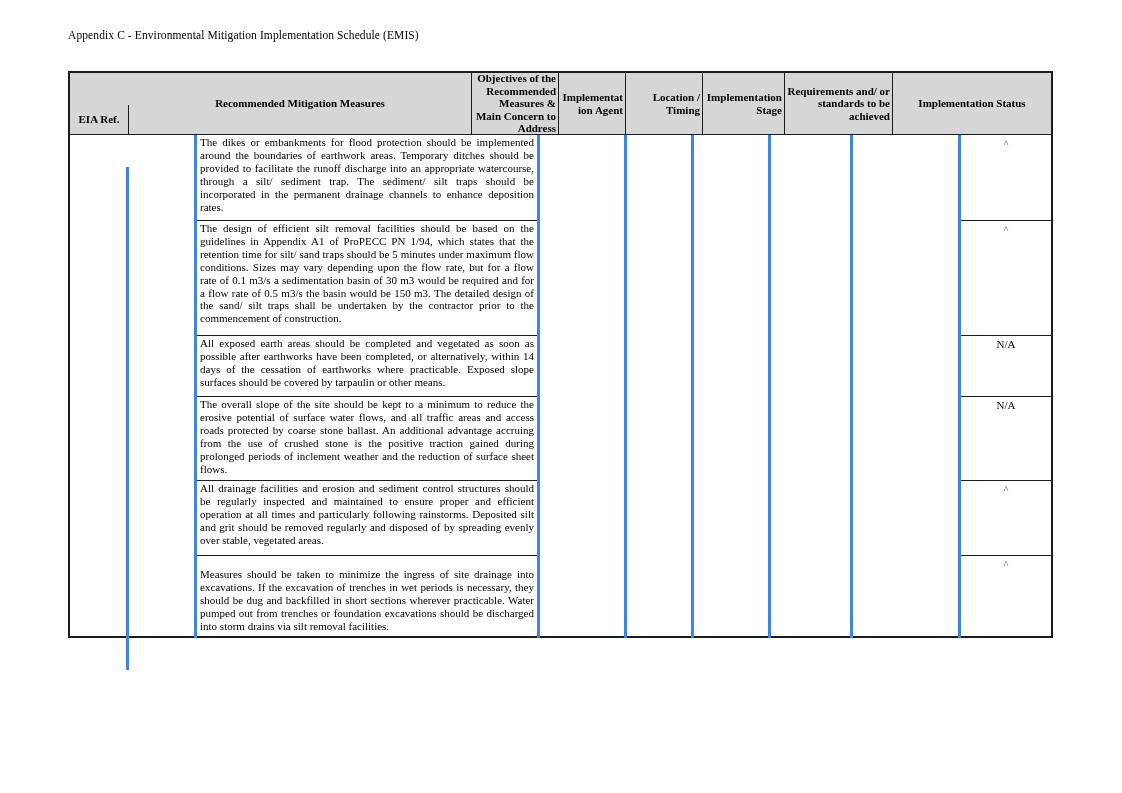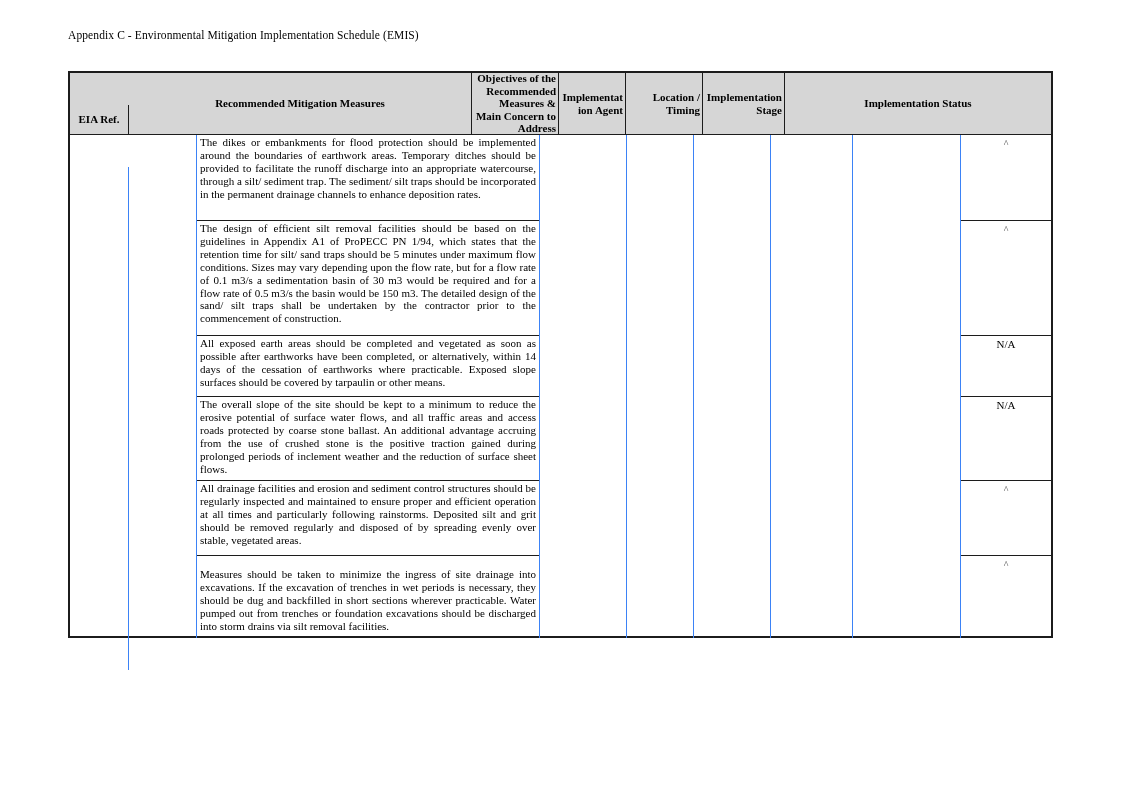--- a/index.html
+++ b/index.html
@@ -64,21 +64,21 @@
   .w7 { width: 82px; }
   .w8 { width: 108px; }
   .w9 { width: 94px; flex: 1; }
 
   
   .tbody {
     display: flex;
     height: 503px;
   }
   .bcol {
-    border-right: 1px solid #3b82f6;
+    border-right: 3px solid #3b82f6;
     height: 100%;
     overflow: hidden;
   }
   .bcol:last-child { border-right: none; }
 
   .cell {
     overflow: hidden;
   }
   .measure-cell {
     border-bottom: 1px solid #1c1c1c;
@@ -129,20 +129,21 @@
 
   <div class="emis-table">
 
     <div class="thead">
       <div class="th w1">EIA Ref.</div>
       <div class="th w3">Recommended Mitigation Measures</div>
       <div class="th w4">Objectives of the Recommended Measures &amp; Main Concern to Address</div>
       <div class="th w5 break-word">Implementation Agent</div>
       <div class="th w6">Location / Timing</div>
       <div class="th w7">Implementation Stage</div>
+      <div class="th w8">Requirements and/ or standards to be achieved</div>
       <div class="th w9">Implementation Status</div>
     </div>
 
     <div class="tbody">
 
       <div class="bcol w1"></div>
       <div class="bcol w2"></div>
 
       <div class="bcol w3">
         <div class="cell measure-cell rh1">The dikes or embankments for flood protection should be implemented around the boundaries of earthwork areas.  Temporary ditches should be provided to facilitate the runoff discharge into an appropriate watercourse, through a silt/ sediment trap.  The sediment/ silt traps should be incorporated in the permanent drainage channels to enhance deposition rates.</div>

